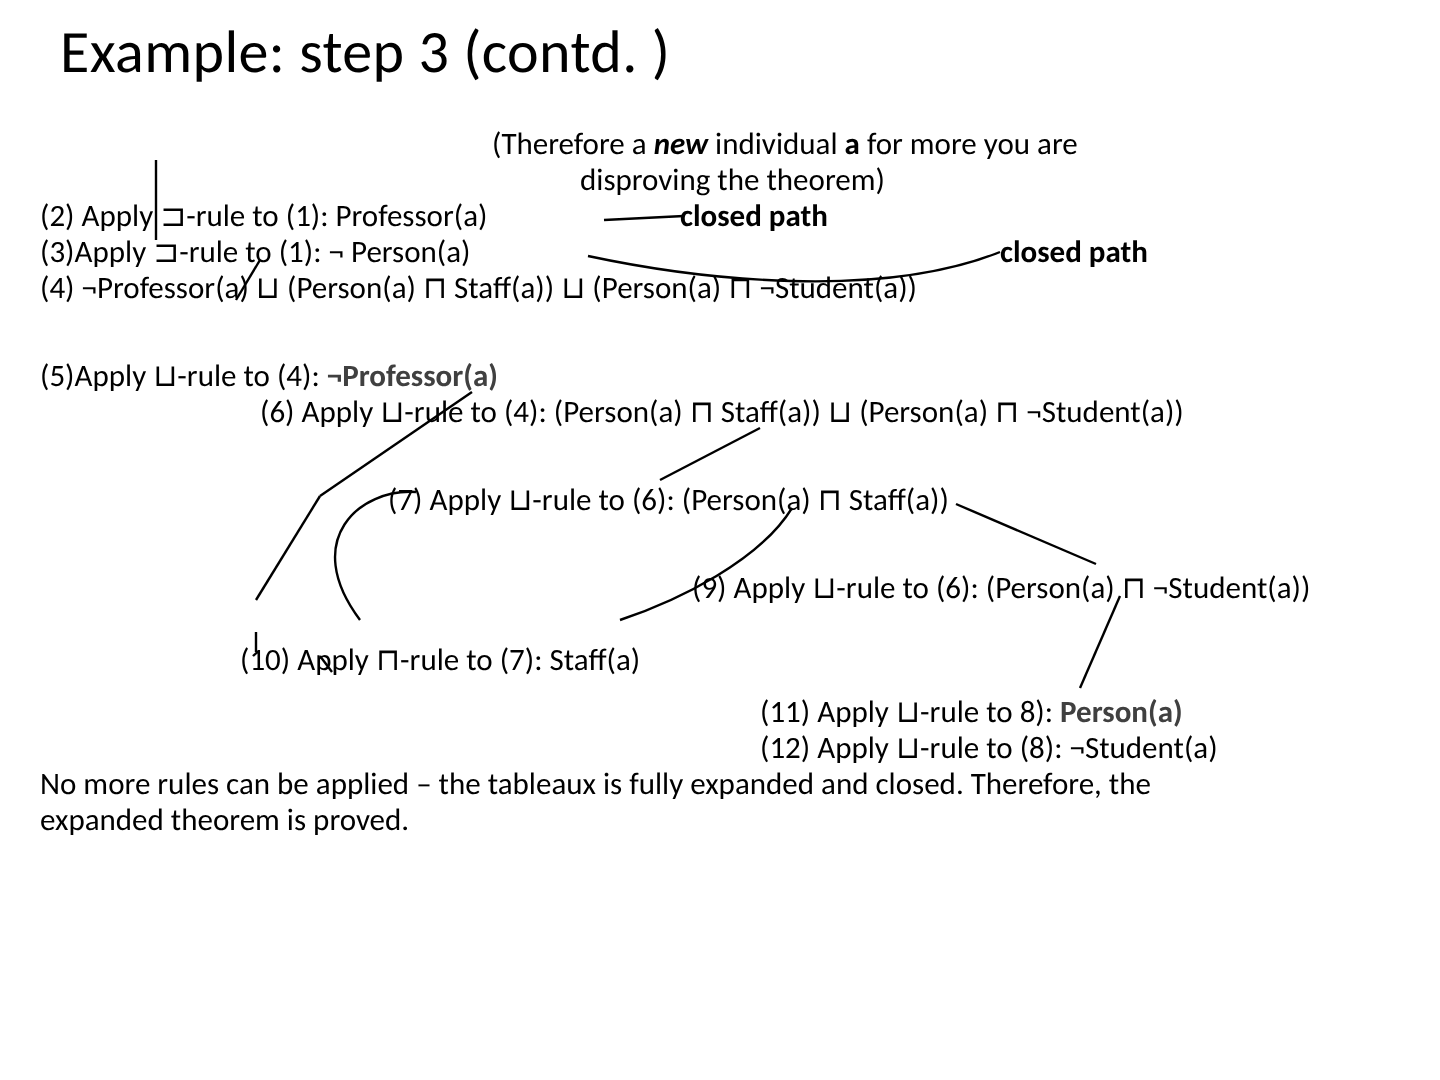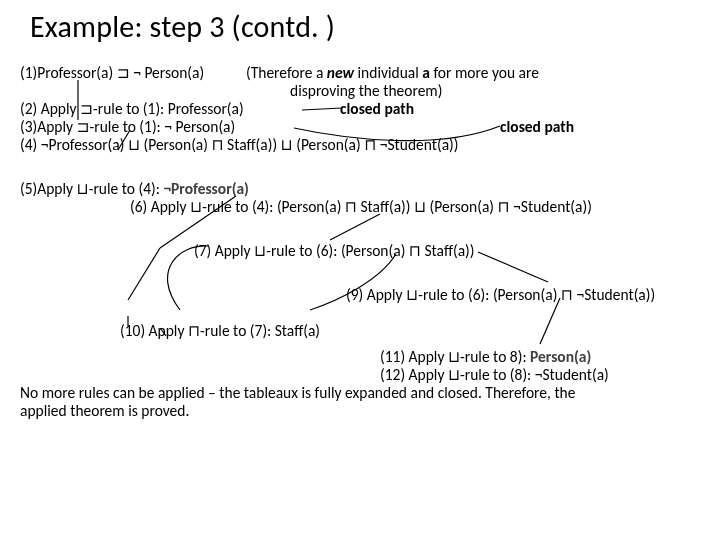--- a/index.html
+++ b/index.html
@@ -40,21 +40,20 @@
     width: 720px; height: 540px;
     pointer-events: none;
   }
 </style>
 </head>
 <body>
 
 <div class="slide">
   <div class="title">Example: step 3  (contd. )</div>
 
-  <div class="line" style="left:20px; top:64px;">(1)Professor(a)  ⊐ ¬ Person(a)</div>
   <div class="line" style="left:246px; top:64px;">
     <span>(Therefore a </span><span class="italic">new</span><span> individual </span><span class="bold">a</span><span> for more you are</span>
   </div>
   <div class="line" style="left:290px; top:82px;">disproving the theorem)</div>
 
   <div class="line" style="left:20px; top:100px;">(2)  Apply  ⊐-rule to (1):    Professor(a)</div>
   <div class="line bold" style="left:340px; top:100px;">closed path</div>
 
   <div class="line" style="left:20px; top:118px;">(3)Apply ⊐-rule to (1):     ¬ Person(a)</div>
   <div class="line bold" style="left:500px; top:118px;">closed path</div>
@@ -74,21 +73,21 @@
 
   <div class="line" style="left:120px; top:322px;">(10) Apply ⊓-rule to (7): Staff(a)</div>
 
   <div class="line" style="left:380px; top:348px;">
     <span>(11) Apply ⊔-rule to  8):  </span><span class="bold red">Person(a)</span>
   </div>
 
   <div class="line" style="left:380px; top:366px;">(12) Apply ⊔-rule to (8):  ¬Student(a)</div>
 
   <div class="line" style="left:20px; top:384px; white-space:normal; width:680px;">No more rules can be applied – the tableaux is fully expanded and closed. Therefore, the</div>
-  <div class="line" style="left:20px; top:402px;">applied theorem is proved.</div>
+  <div class="line" style="left:20px; top:402px;">expanded theorem is proved.</div>
 
   <svg class="annot">
     <g stroke="#000" stroke-width="1.2" fill="none">
 
       <path d="M 78 80 L 78 120"></path>
 
       <path d="M 130 130 L 118 150"></path>
 
       <path d="M 302 110 L 342 108"></path>
 

